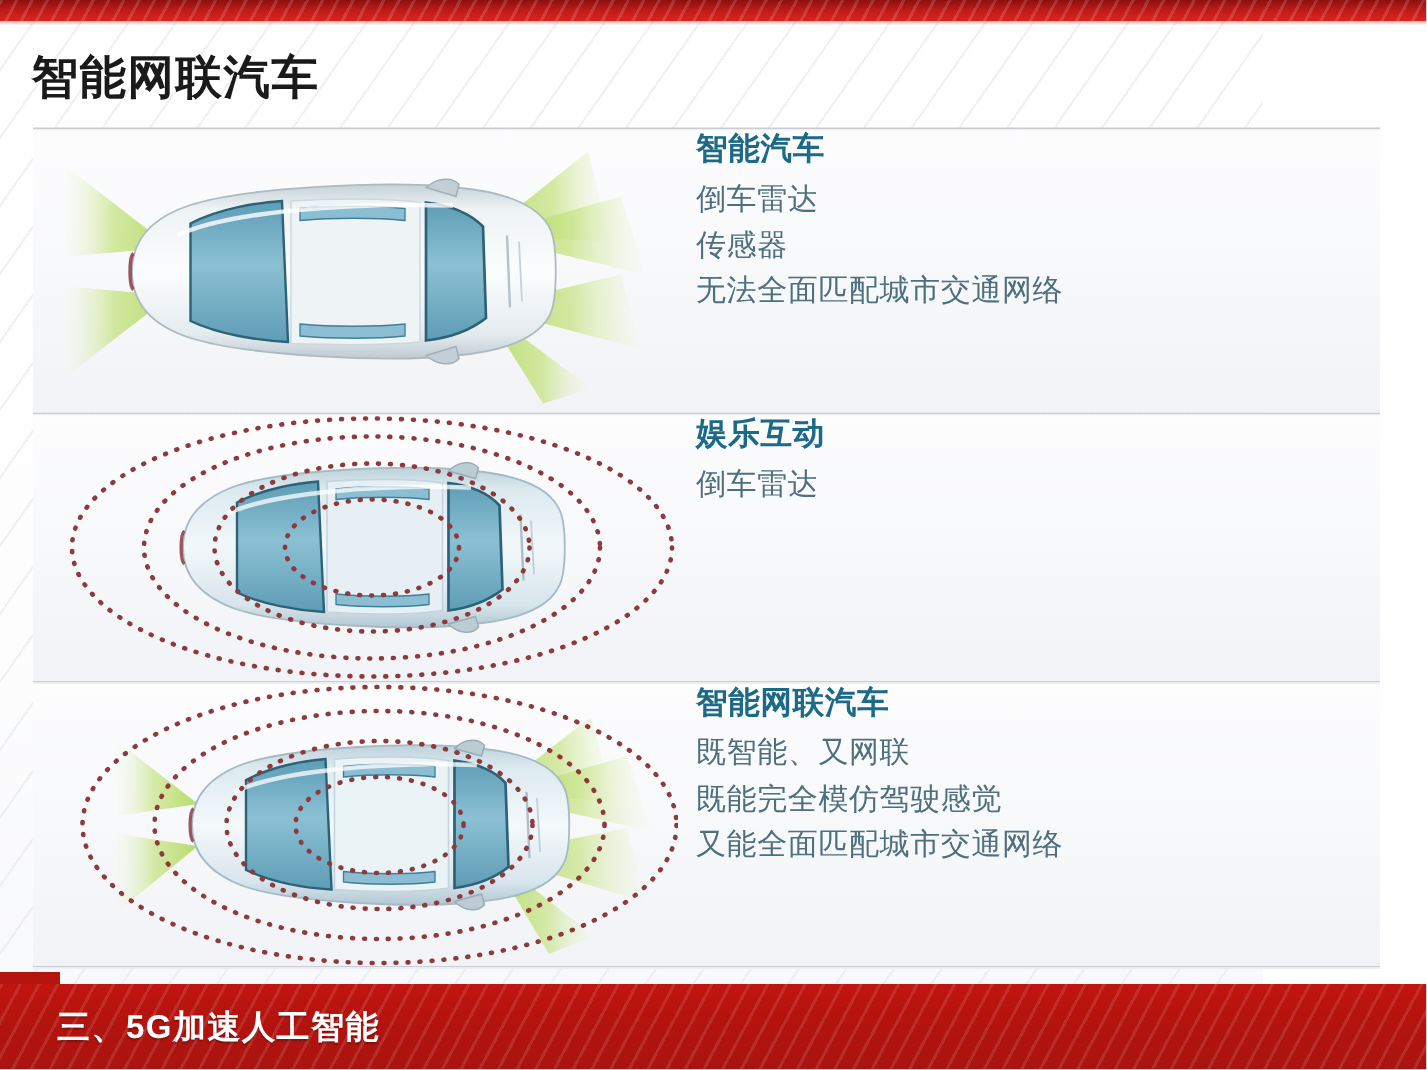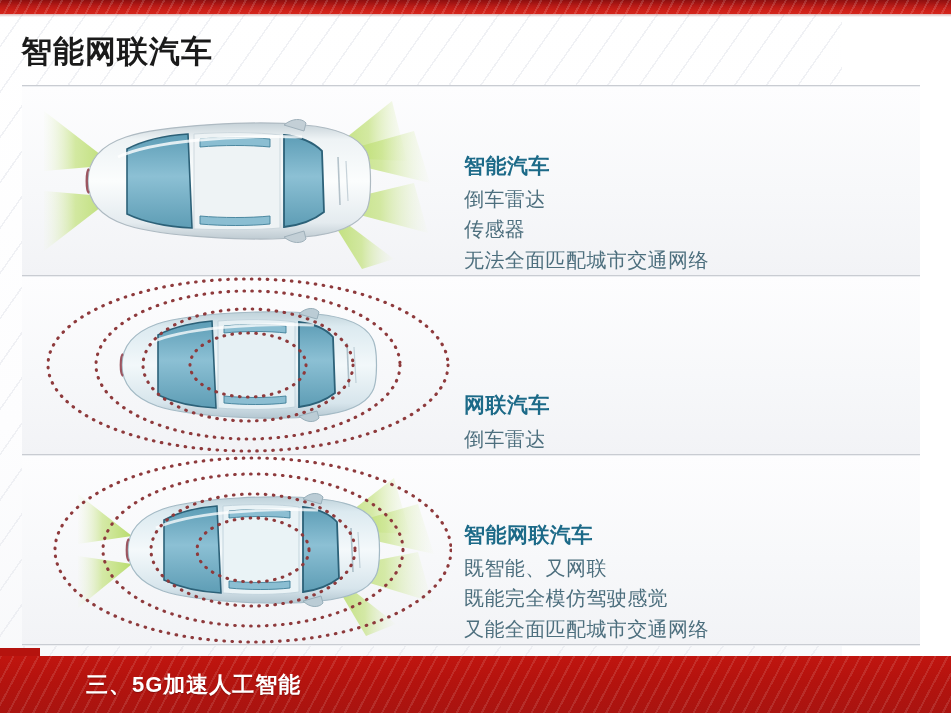--- a/index.html
+++ b/index.html
@@ -71,21 +71,21 @@
   
   .illu{
     position:absolute;left:0;top:0;width:430px;height:100%;
     overflow:hidden;
   }
   .illu svg{display:block;}
 
   
   .txt{
     position:absolute;left:442px;top:0;width:450px;height:100%;
-    display:flex;flex-direction:column;justify-content:flex-end;
+    display:flex;flex-direction:column;justify-content:flex-start;
   }
   .txt .heading{
     font-size:21px;font-weight:bold;color:#1c6a88;
     letter-spacing:0.5px;margin-bottom:5px;line-height:1.25;
   }
   .txt .line{
     font-size:20px;color:#4d6f7e;line-height:1.52;letter-spacing:0.4px;
   }
 
   
@@ -100,21 +100,20 @@
       linear-gradient(180deg,#c0150f 0%,#b5130e 40%,#a91410 100%);
   }
   #footer-notch{
     position:absolute;left:0;top:648px;width:40px;height:10px;
     background:#b5130e;
   }
   #footer-text{
     position:absolute;left:38px;top:670px;
     font-size:22px;font-weight:bold;color:#ffffff;letter-spacing:1px;
     text-shadow:0 1px 1px rgba(0,0,0,0.25);
-    margin-left:48px;
   }
 </style>
 </head>
 <body>
 
 <div id="slide">
 
   <div id="topbar"></div>
   <div id="topbar-shadow"></div>
 
@@ -244,21 +243,21 @@
         <g fill="none" stroke="#8e3a3c" stroke-width="3.1" stroke-linecap="round" stroke-dasharray="0.6 7.4">
           <ellipse cx="226" cy="88" rx="58" ry="32"></ellipse>
           <ellipse cx="226" cy="88" rx="105" ry="56"></ellipse>
           <ellipse cx="226" cy="88" rx="152" ry="74"></ellipse>
           <ellipse cx="226" cy="88" rx="200" ry="86"></ellipse>
         </g>
       </svg>
     </div>
 
     <div class="txt">
-      <div class="heading">网联汽车</div>
+      <div class="heading">娱乐互动</div>
       <div class="line">倒车雷达</div>
     </div>
   </div>
 
   <div class="row row2">
     <div class="row-bg"></div>
 
     <div class="illu">
       <svg width="430" height="188" viewBox="0 0 430 188" xmlns="http://www.w3.org/2000/svg">
         <defs>

